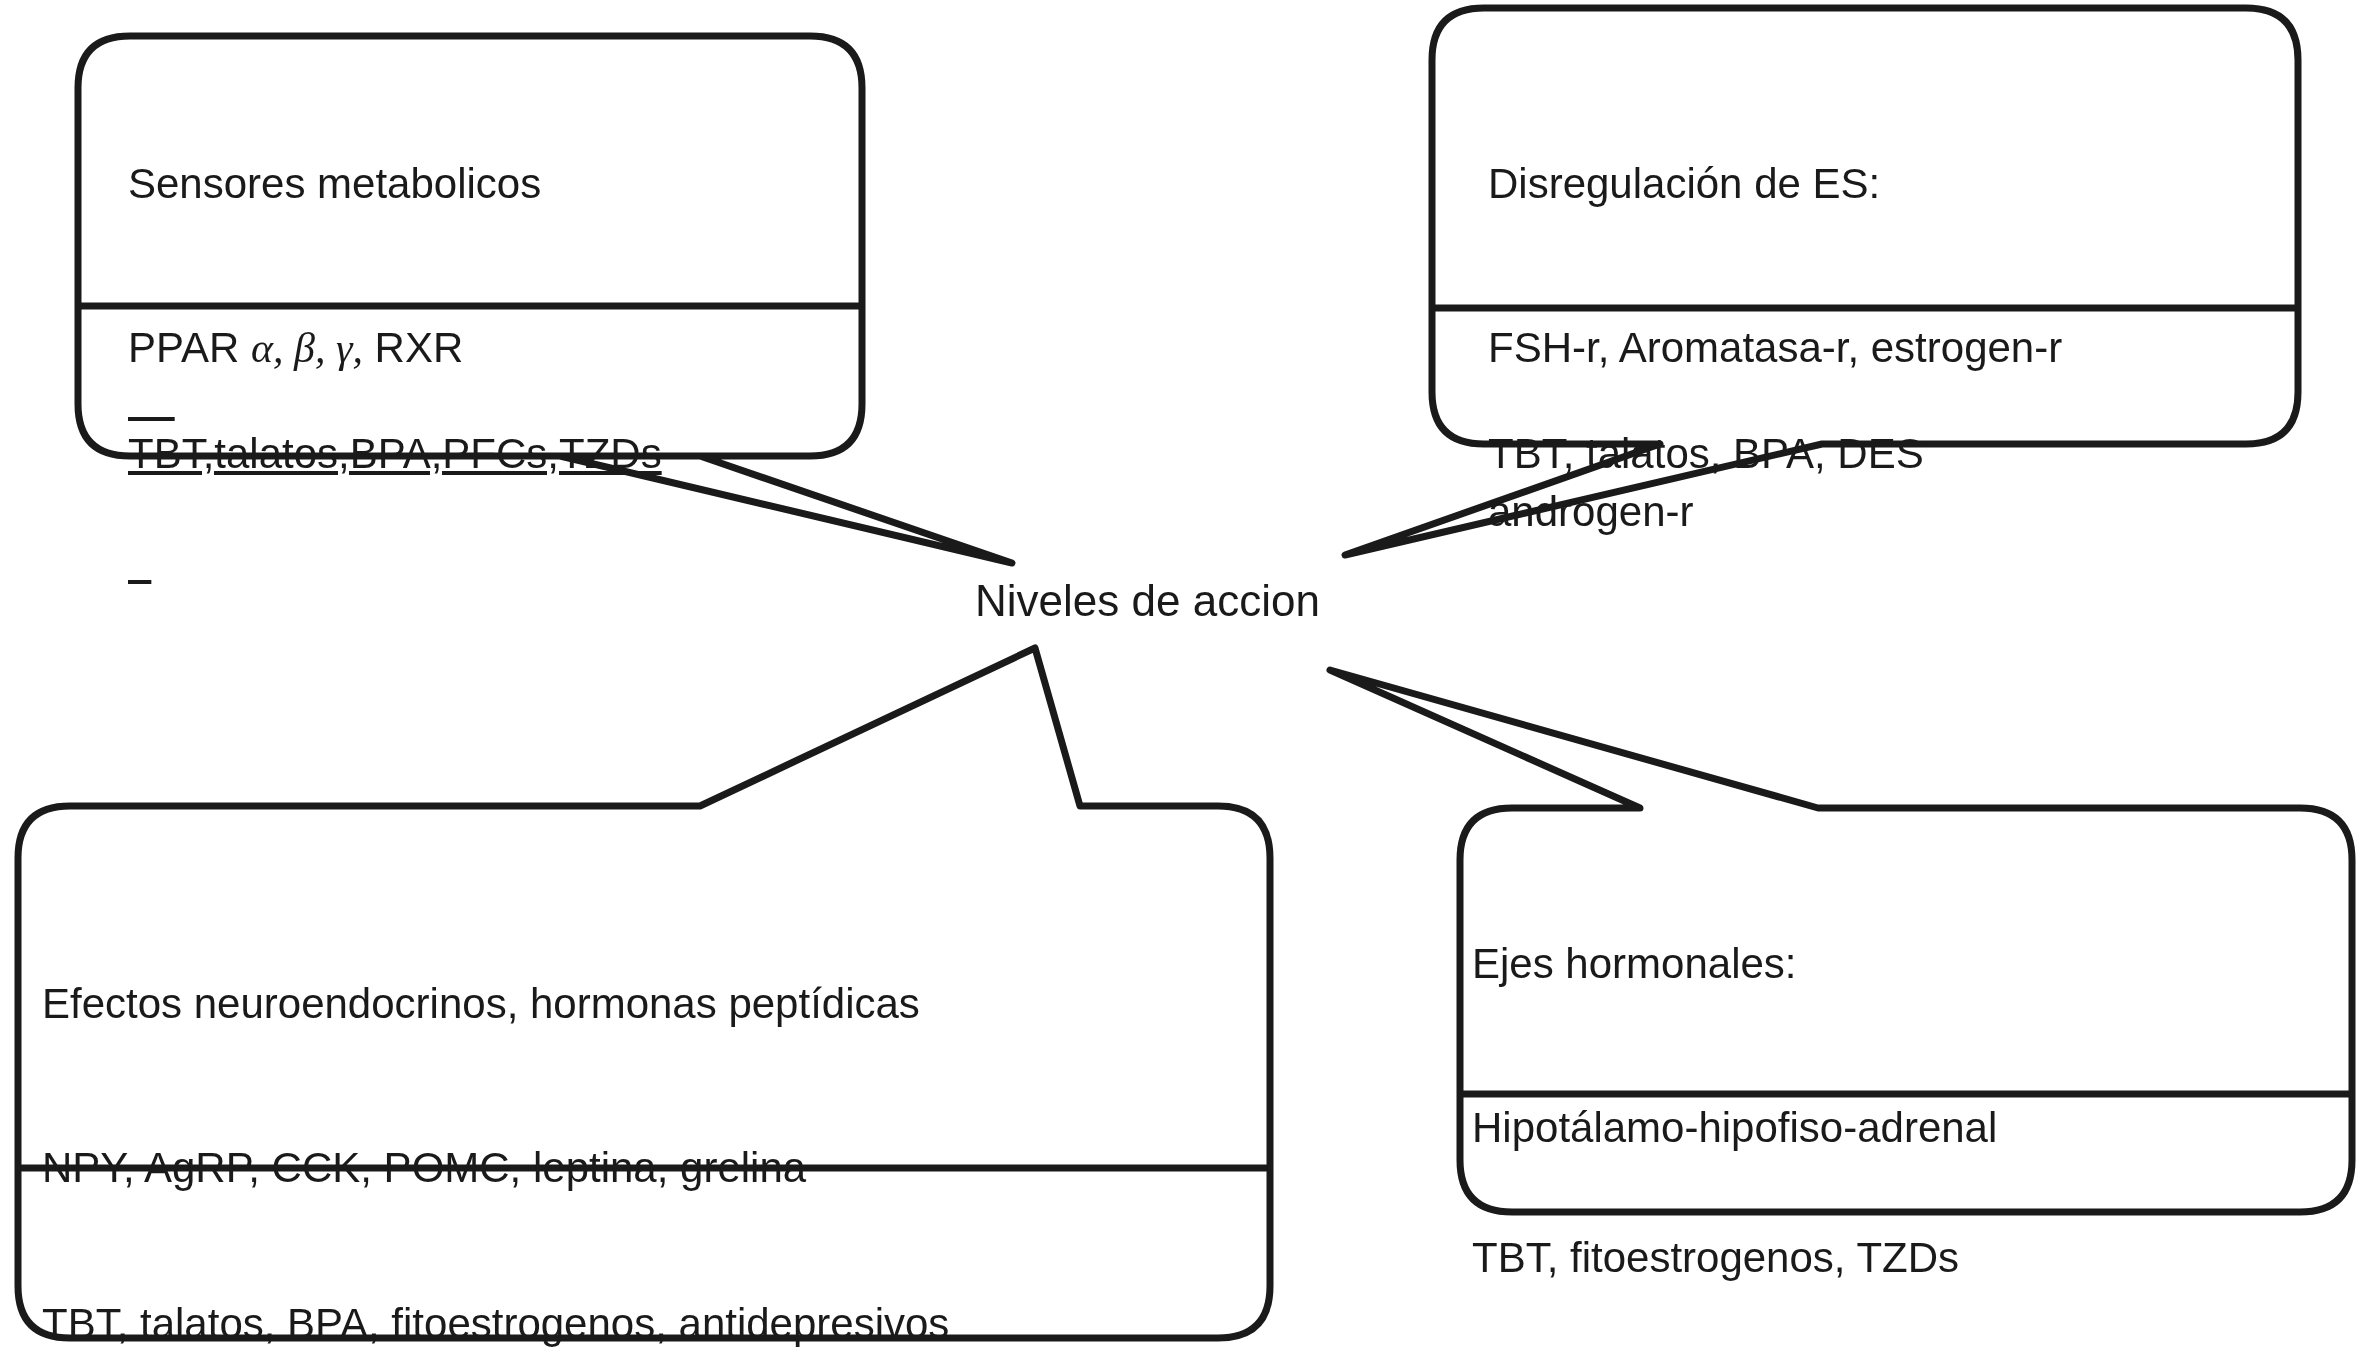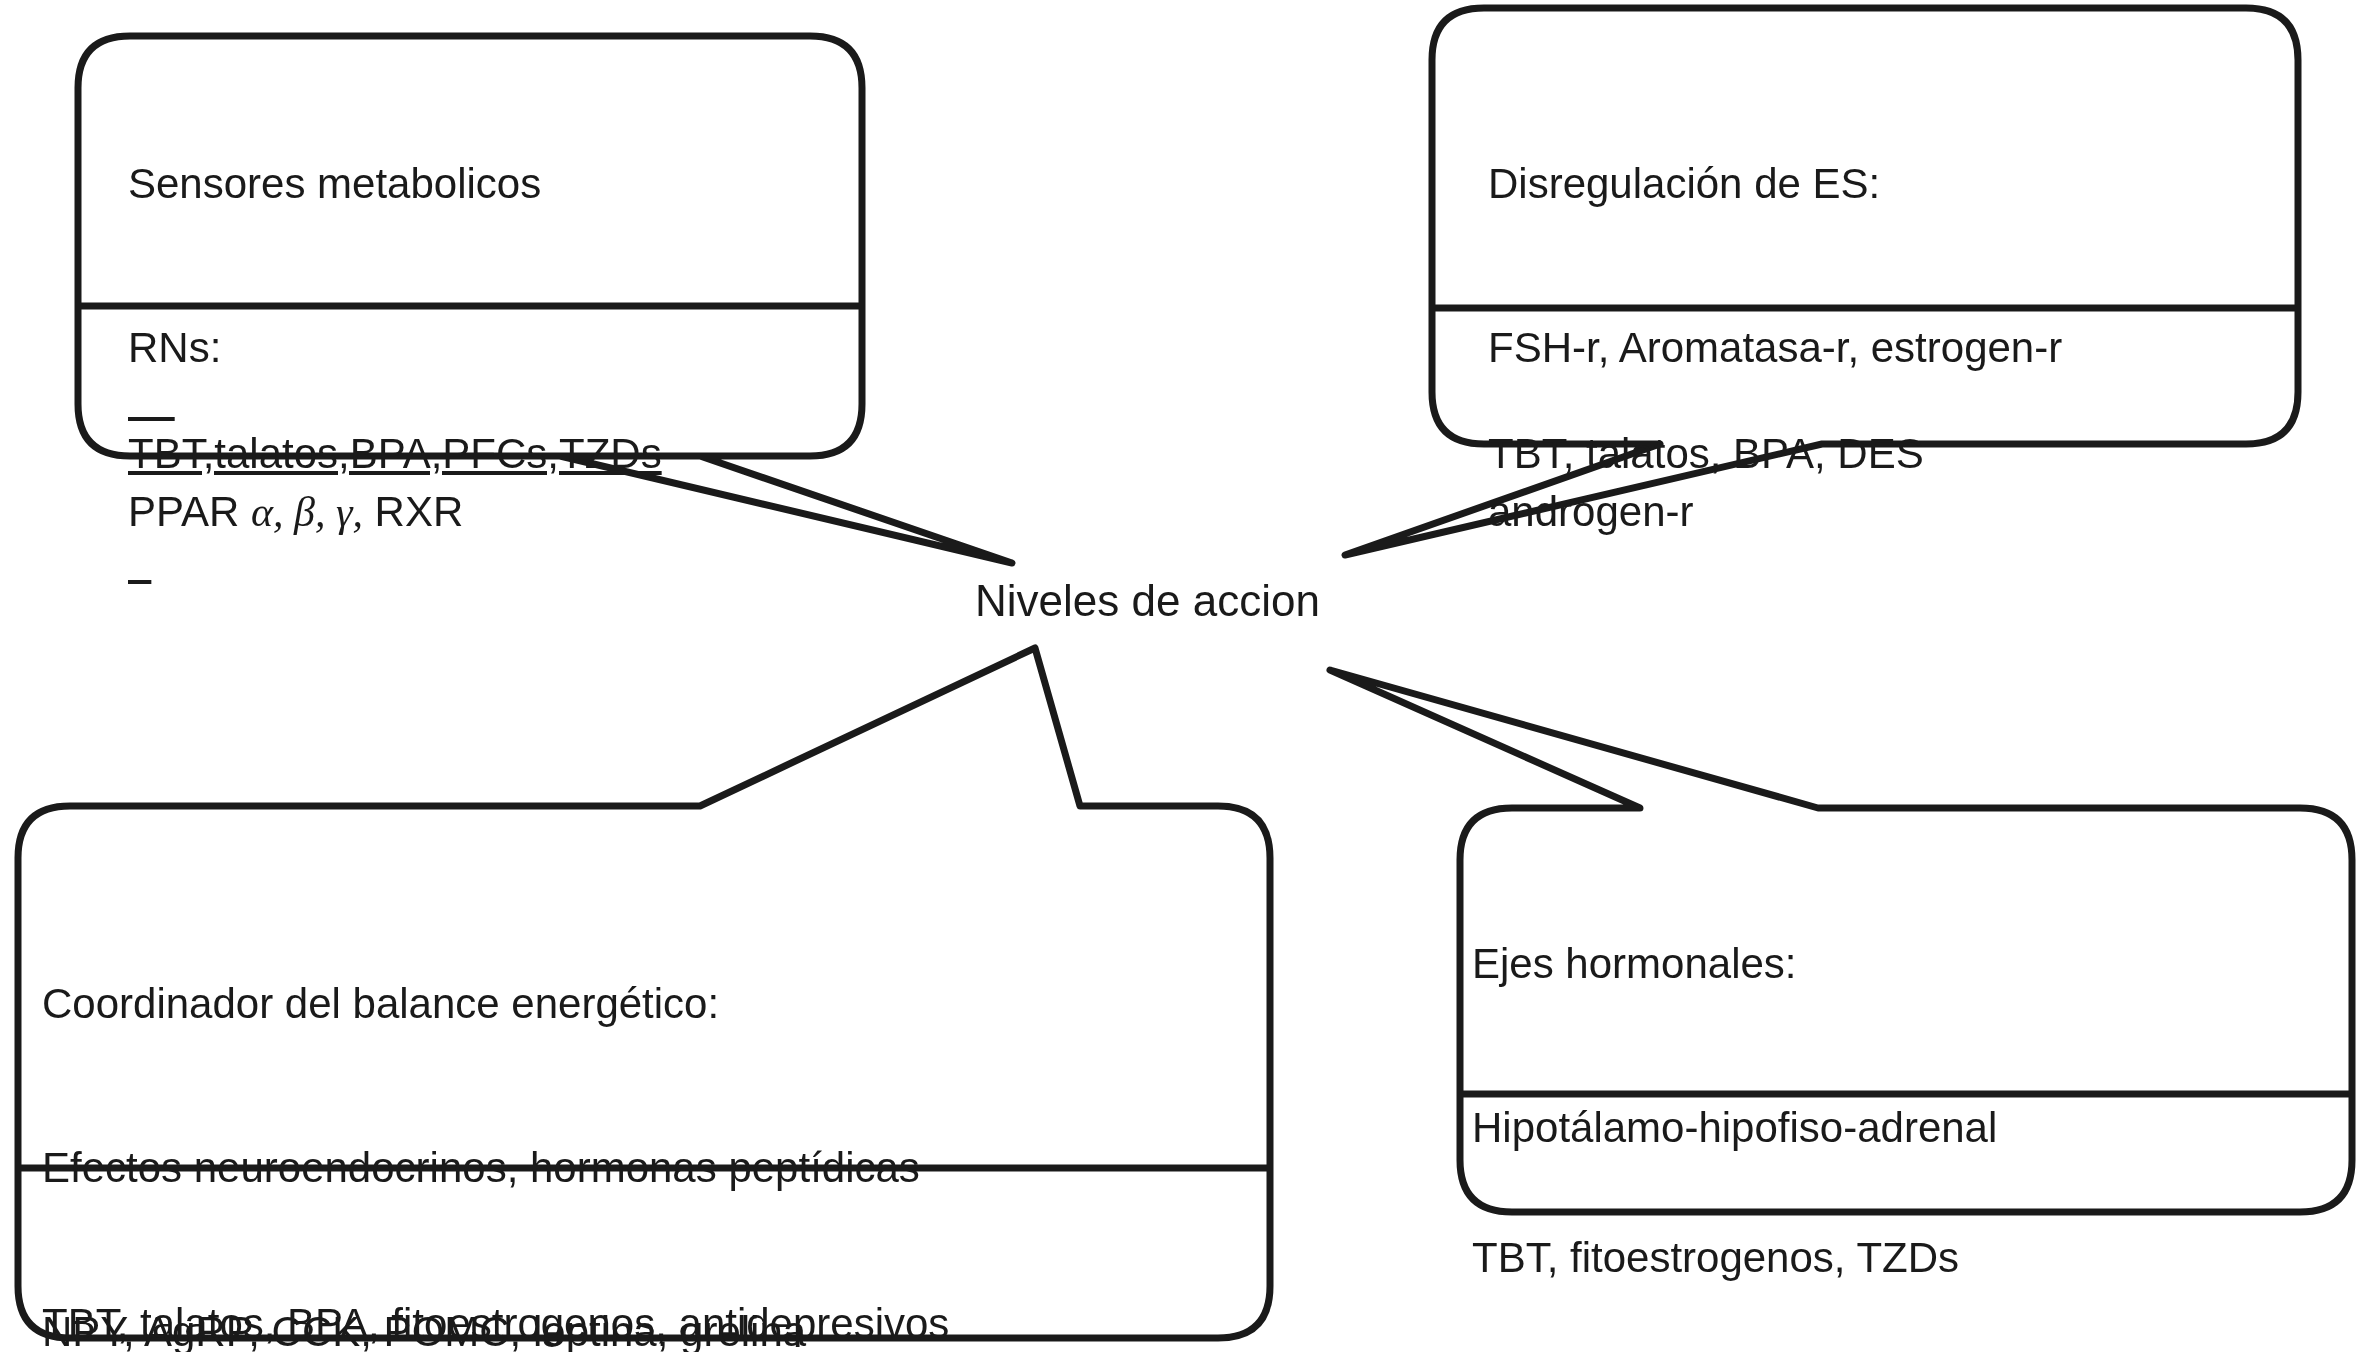--- a/index.html
+++ b/index.html
@@ -135,40 +135,38 @@
              Q 2352,1212 2300,1212
              L 1512,1212
              Q 1460,1212 1460,1160
              L 1460,860
              Q 1460,808 1512,808 Z"></path>
     <line class="divider-line" x1="1460" y1="1094" x2="2352" y2="1094"></line>
   </svg>
 
   <div class="txtblock" id="tl-head">
     <span class="line">Sensores metabolicos</span>
-    <span class="line">RNs:</span>
     <span class="line"><span>PPAR </span><span class="gk">α, β, γ,</span><span> RXR</span></span>
   </div>
 
   <div class="txtblock" id="tl-foot">
     <span class="line">TBT,talatos,BPA,PFCs,TZDs</span>
   </div>
 
   <div class="txtblock" id="tr-head">
     <span class="line">Disregulación de ES:</span>
     <span class="line">FSH-r, Aromatasa-r, estrogen-r</span>
     <span class="line">androgen-r</span>
   </div>
 
   <div class="txtblock" id="tr-foot">
     <span class="line">TBT, talatos, BPA, DES</span>
   </div>
 
   <div class="txtblock" id="bl-head">
-    <span class="line">Coordinador del balance energético:</span>
     <span class="line">Efectos neuroendocrinos, hormonas peptídicas</span>
     <span class="line">NPY, AgRP, CCK, POMC, leptina, grelina</span>
     
   </div>
 
   <div class="txtblock" id="bl-foot">
     <span class="line">TBT, talatos, BPA, fitoestrogenos, antidepresivos</span>
   </div>
 
   <div class="txtblock" id="br-head">

